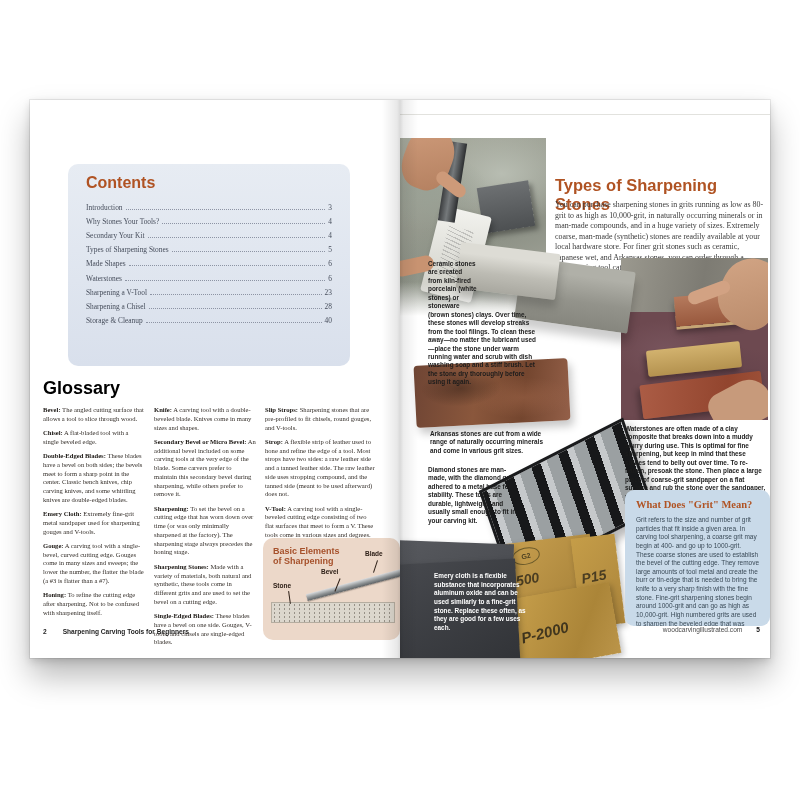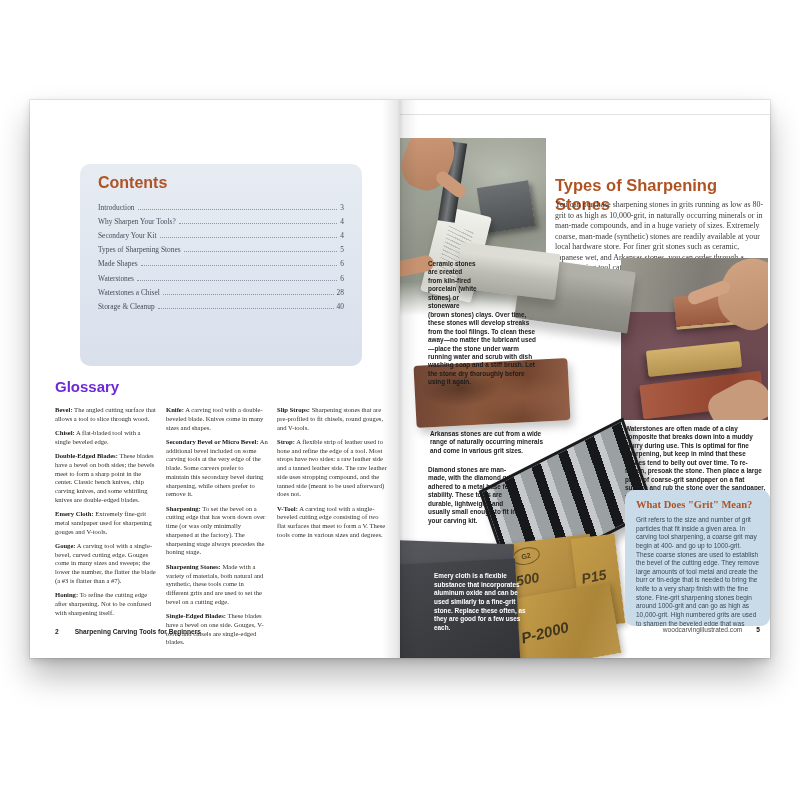--- a/index.html
+++ b/index.html
@@ -1,36 +1,36 @@
 <!DOCTYPE html>
 <html><head>
 <meta charset="utf-8">
 <style>
   html,body{margin:0;padding:0;background:#fff;}
   #canvas{position:relative;width:800px;height:800px;background:#fff;overflow:hidden;
           font-family:"Liberation Sans",sans-serif;}
   .spread{position:absolute;left:30px;top:100px;width:740px;height:558px;background:#fff;
           box-shadow:0 18px 30px rgba(0,0,0,.28),0 3px 8px rgba(0,0,0,.15),0 0 0 1px #ececec;}
   .page{position:absolute;top:0;height:558px;overflow:hidden;background:#fff;}
-  .page-left{left:12px;width:370px;padding-left:28px;}
+  .page-left{left:0;width:370px;padding-left:28px;}
   .page-right{left:370px;width:370px;}
   .gutter{position:absolute;left:352px;top:0;width:36px;height:558px;z-index:40;pointer-events:none;
           background:linear-gradient(90deg,rgba(0,0,0,0),rgba(0,0,0,.09) 42%,rgba(0,0,0,.15) 50%,rgba(0,0,0,.07) 60%,rgba(0,0,0,0));}
 
   
   .contents-box{position:absolute;left:38px;top:64px;width:282px;height:202px;border-radius:10px;
                 background:linear-gradient(180deg,#e7ecf3,#d9e0ec);}
   .contents-title{position:absolute;left:18px;top:10px;font-size:16px;font-weight:bold;color:#b05323;}
   .toc-list{position:absolute;left:18px;right:18px;top:36px;}
   .toc-row{display:flex;align-items:flex-end;padding:2.6px 0;font-family:"Liberation Serif",serif;
            font-size:7.4px;color:#464d5b;}
   .toc-label{white-space:nowrap;text-align:center;}
   .toc-dots{flex:1;border-bottom:1px dotted #8d94a4;margin:0 3px 2px 3px;height:1px;}
   .toc-page{white-space:nowrap;}
-  .glossary-title{position:absolute;left:13px;top:278px;font-size:15px;font-weight:bold;color:#6d28d9;}
+  .glossary-title{position:absolute;left:13px;top:278px;font-size:18px;font-weight:bold;color:#000000;}
   .gl-cols{position:absolute;left:13px;top:306px;width:352px;display:flex;gap:9px;}
   .gl-col{width:102px;}
   .gl-col:last-child{width:110px;}
   .gl{margin:0 0 5.5px 0;font-family:"Liberation Serif",serif;font-size:6.6px;line-height:1.33;color:#332d28;}
   .gl b{color:#1d1915;}
   .footer-left{position:absolute;left:13px;top:528px;display:flex;gap:16px;font-size:6.6px;
                font-weight:bold;color:#1f1f1f;}
 
   
   .diagram{position:absolute;left:233px;top:438px;width:137px;height:102px;border-radius:10px;
@@ -164,21 +164,21 @@
 
       <div class="contents-box">
         <div class="contents-title">Contents</div>
         <div class="toc-list">
           <div class="toc-row">
               <span class="toc-label">Introduction</span>
               <span class="toc-dots"></span>
               <span class="toc-page">3</span>
             </div>
           <div class="toc-row">
-              <span class="toc-label">Why Sharpen Your Tools?</span>
+              <span class="toc-label">Why Stones Your Tools?</span>
               <span class="toc-dots"></span>
               <span class="toc-page">4</span>
             </div>
           <div class="toc-row">
               <span class="toc-label">Secondary Your Kit</span>
               <span class="toc-dots"></span>
               <span class="toc-page">4</span>
             </div>
           <div class="toc-row">
               <span class="toc-label">Types of Sharpening Stones</span>
@@ -189,21 +189,26 @@
               <span class="toc-label">Made Shapes</span>
               <span class="toc-dots"></span>
               <span class="toc-page">6</span>
             </div>
           <div class="toc-row">
               <span class="toc-label">Waterstones</span>
               <span class="toc-dots"></span>
               <span class="toc-page">6</span>
             </div>
           <div class="toc-row">
-              <span class="toc-label">Waterstones a Chisel</span>
+              <span class="toc-label">Sharpening a V-Tool</span>
+              <span class="toc-dots"></span>
+              <span class="toc-page">23</span>
+            </div>
+          <div class="toc-row">
+              <span class="toc-label">Sharpening a Chisel</span>
               <span class="toc-dots"></span>
               <span class="toc-page">28</span>
             </div>
           <div class="toc-row">
               <span class="toc-label">Storage &amp; Cleanup</span>
               <span class="toc-dots"></span>
               <span class="toc-page">40</span>
             </div>
         </div>
       </div>
@@ -226,20 +231,34 @@
           <p class="gl"><b>Sharpening Stones:</b> <span>Made with a variety of materials, both natural and synthetic, these tools come in different grits and are used to set the bevel on a cutting edge.</span></p>
           <p class="gl"><b>Single-Edged Blades:</b> <span>These blades have a bevel on one side. Gouges, V-tools, and chisels are single-edged blades.</span></p>
         </div>
         <div class="gl-col">
           <p class="gl"><b>Slip Strops:</b> <span>Sharpening stones that are pre-profiled to fit chisels, round gouges, and V-tools.</span></p>
           <p class="gl"><b>Strop:</b> <span>A flexible strip of leather used to hone and refine the edge of a tool. Most strops have two sides: a raw leather side and a tanned leather side. The raw leather side uses stropping compound, and the tanned side (meant to be used afterward) does not.</span></p>
           <p class="gl"><b>V-Tool:</b> <span>A carving tool with a single-beveled cutting edge consisting of two flat surfaces that meet to form a V. These tools come in various sizes and degrees.</span></p>
         </div>
       </div>
 
+      <div class="diagram">
+        <div class="diag-title">
+          <div>Basic Elements</div>
+          <div>of Sharpening</div>
+        </div>
+        <div class="diag-blade"></div>
+        <div class="diag-stone"></div>
+        <div class="lead lead-stone"></div>
+        <div class="lead lead-bevel"></div>
+        <div class="lead lead-blade"></div>
+        <div class="diag-label" style="left:10px;top:44px;">Stone</div>
+        <div class="diag-label" style="left:58px;top:30px;">Bevel</div>
+        <div class="diag-label" style="left:102px;top:12px;">Blade</div>
+      </div>
 
       <div class="footer-left">
         <span>2</span>
         <span>Sharpening Carving Tools for Beginners</span>
       </div>
     </div>
 
     <div class="page page-right">
       <div class="edge-line"></div>
 

